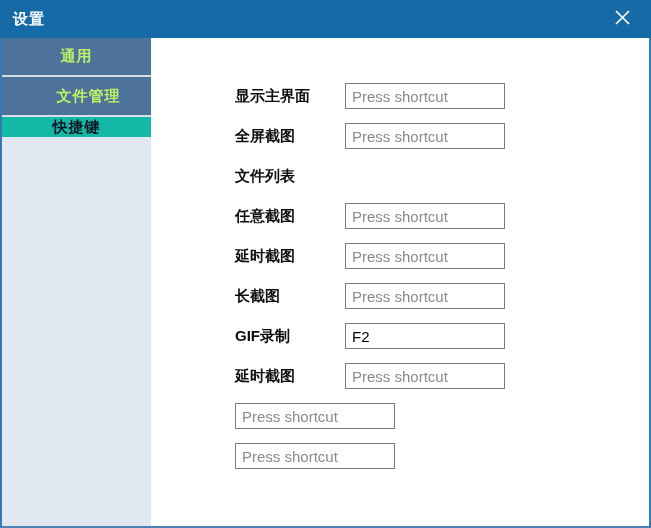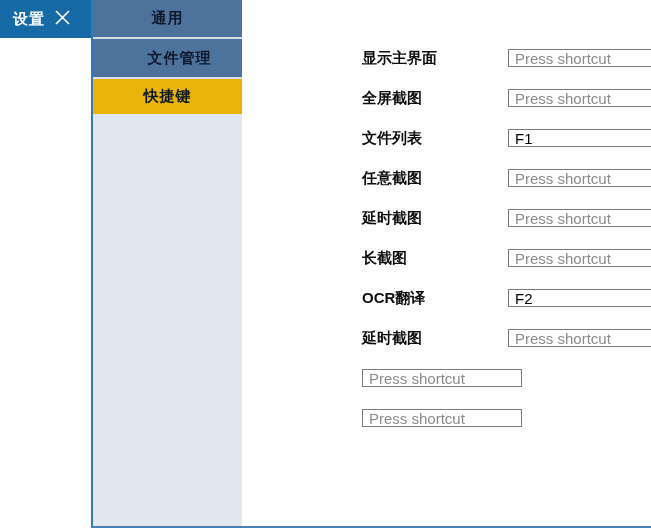--- a/index.html
+++ b/index.html
@@ -6,21 +6,21 @@
   html, body { width: 651px; height: 528px; }
   body {
     font-family: "Liberation Sans", "DejaVu Sans", sans-serif;
     background: #ffffff;
     overflow: hidden;
   }
   .window {
     width: 651px;
     height: 528px;
     display: flex;
-    flex-direction: row;
+    flex-direction: column;
   }
   
   .titlebar {
     height: 38px;
     background: #166aa6;
     display: flex;
     align-items: center;
     padding: 0 12px 0 13px;
     flex: none;
   }
@@ -53,59 +53,58 @@
   .sidebar {
     width: 149px;
     flex: none;
     background: #e2e8f0;
     display: flex;
     flex-direction: column;
   }
   .tab {
     height: 39px;
     background: #4d739d;
-    color: #0f172a;
+    color: #bef264;
     font-size: 15px;
     font-weight: bold;
     display: flex;
     align-items: center;
     justify-content: center;
     border-bottom: 2px solid #d9dde8;
     cursor: pointer;
     letter-spacing: 1px;
     flex: none;
   }
   .tab.t2 { height: 40px; padding-left: 24px; }
   .tab.selected {
-    height: 35px;
-    background: #eab308;
+    height: 20px;
+    background: #14b8a6;
     color: #0b1826;
     border-bottom: none;
   }
   .main {
     flex: 1;
     padding-top: 38px;
   }
   .row {
     display: flex;
     align-items: center;
     height: 40px;
-    padding-left: 120px;
-    gap: 36px;
+    padding-left: 84px;
   }
   .row-label {
     width: 110px;
     font-size: 15px;
     font-weight: bold;
     color: #0d0d0d;
     flex: none;
   }
   .row-input {
     width: 160px;
-    height: 18px;
+    height: 26px;
     border: 1px solid #7a7a7a;
     background: #ffffff;
     font-family: "Liberation Sans", "DejaVu Sans", sans-serif;
     font-size: 15px;
     color: #000000;
     padding: 0 6px;
     outline: none;
   }
   .row-input::placeholder {
     color: #8a8a8a;
@@ -149,40 +148,39 @@
           <input class="row-input" type="text" placeholder="Press shortcut" style="">
         </div>
 
         <div class="row">
           <label class="row-label">全屏截图</label>
           <input class="row-input" type="text" placeholder="Press shortcut" style="">
         </div>
 
         <div class="row">
           <label class="row-label">文件列表</label>
-          <input class="row-input" type="text" placeholder="Press shortcut" value="F1" style="">
         </div>
 
         <div class="row">
           <label class="row-label">任意截图</label>
           <input class="row-input" type="text" placeholder="Press shortcut" style="">
         </div>
 
         <div class="row">
           <label class="row-label">延时截图</label>
           <input class="row-input" type="text" placeholder="Press shortcut" style="">
         </div>
 
         <div class="row">
           <label class="row-label">长截图</label>
           <input class="row-input" type="text" placeholder="Press shortcut" style="">
         </div>
 
         <div class="row">
-          <label class="row-label">OCR翻译</label>
+          <label class="row-label">GIF录制</label>
           <input class="row-input" type="text" placeholder="Press shortcut" value="F2" style="">
         </div>
 
         <div class="row">
           <label class="row-label">延时截图</label>
           <input class="row-input" type="text" placeholder="Press shortcut" style="">
         </div>
 
         <div class="row">
           <input class="row-input" type="text" placeholder="Press shortcut" style="">

